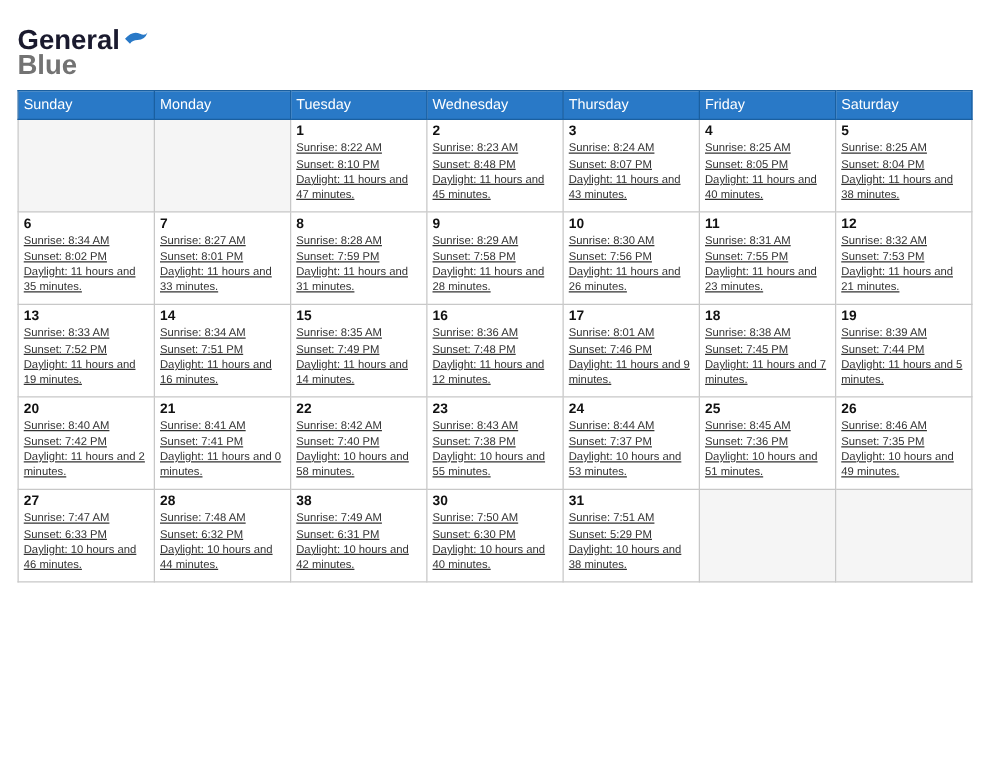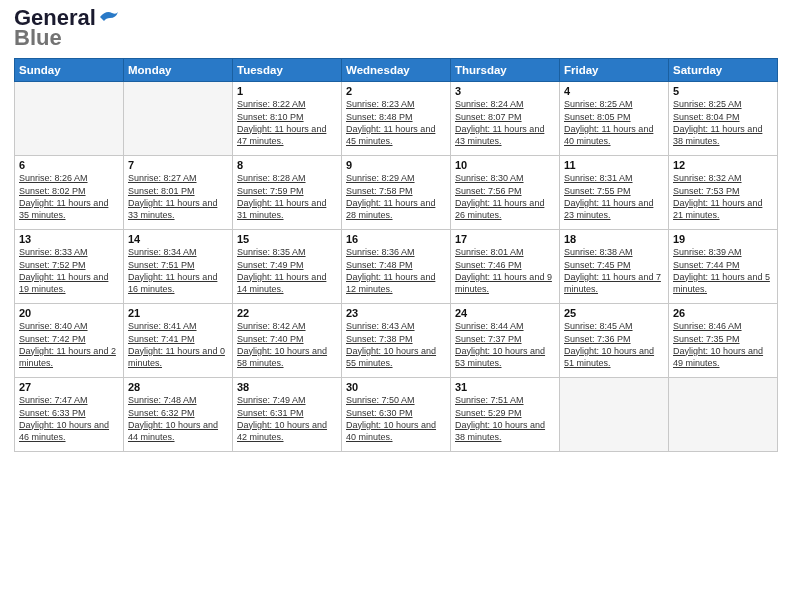--- a/index.html
+++ b/index.html
@@ -7,21 +7,21 @@
       font-family: Arial, sans-serif;
       background: #fff;
       width: 792px;
       height: 612px;
       overflow: hidden;
     }
     .page {
       width: 792px;
       height: 612px;
       background: #fff;
-      padding: 6px 14px 10px 14px;
+      padding: 20px 14px 10px 14px;
     }
     .header {
       display: flex;
       justify-content: space-between;
       align-items: flex-start;
       margin-bottom: 8px;
     }
     .logo {
       display: flex;
       flex-direction: column;
@@ -42,21 +42,21 @@
     }
     .calendar {
       width: 100%;
       border-collapse: collapse;
       table-layout: fixed;
     }
     .calendar thead tr th {
       background: #2979c7;
       color: #fff;
       font-size: 11.5px;
-      font-weight: bold;
+      font-weight: normal;
       padding: 5px 4px;
       border: 1px solid #1a5fa0;
       text-align: left;
     }
     .calendar tbody tr td {
       border: 1px solid #c8c8c8;
       vertical-align: top;
       padding: 3px 4px;
       font-size: 9.5px;
       color: #222;
@@ -145,21 +145,21 @@
           <td>
             <div class="day-num">5</div>
             <div class="day-info">Sunrise: 8:25 AM
 Sunset: 8:04 PM
 Daylight: 11 hours and 38 minutes.</div>
           </td>
         </tr>
         <tr>
           <td>
             <div class="day-num">6</div>
-            <div class="day-info">Sunrise: 8:26 AM
+            <div class="day-info">Sunrise: 8:34 AM
 Sunset: 8:02 PM
 Daylight: 11 hours and 35 minutes.</div>
           </td>
           <td>
             <div class="day-num">7</div>
             <div class="day-info">Sunrise: 8:27 AM
 Sunset: 8:01 PM
 Daylight: 11 hours and 33 minutes.</div>
           </td>
           <td>

